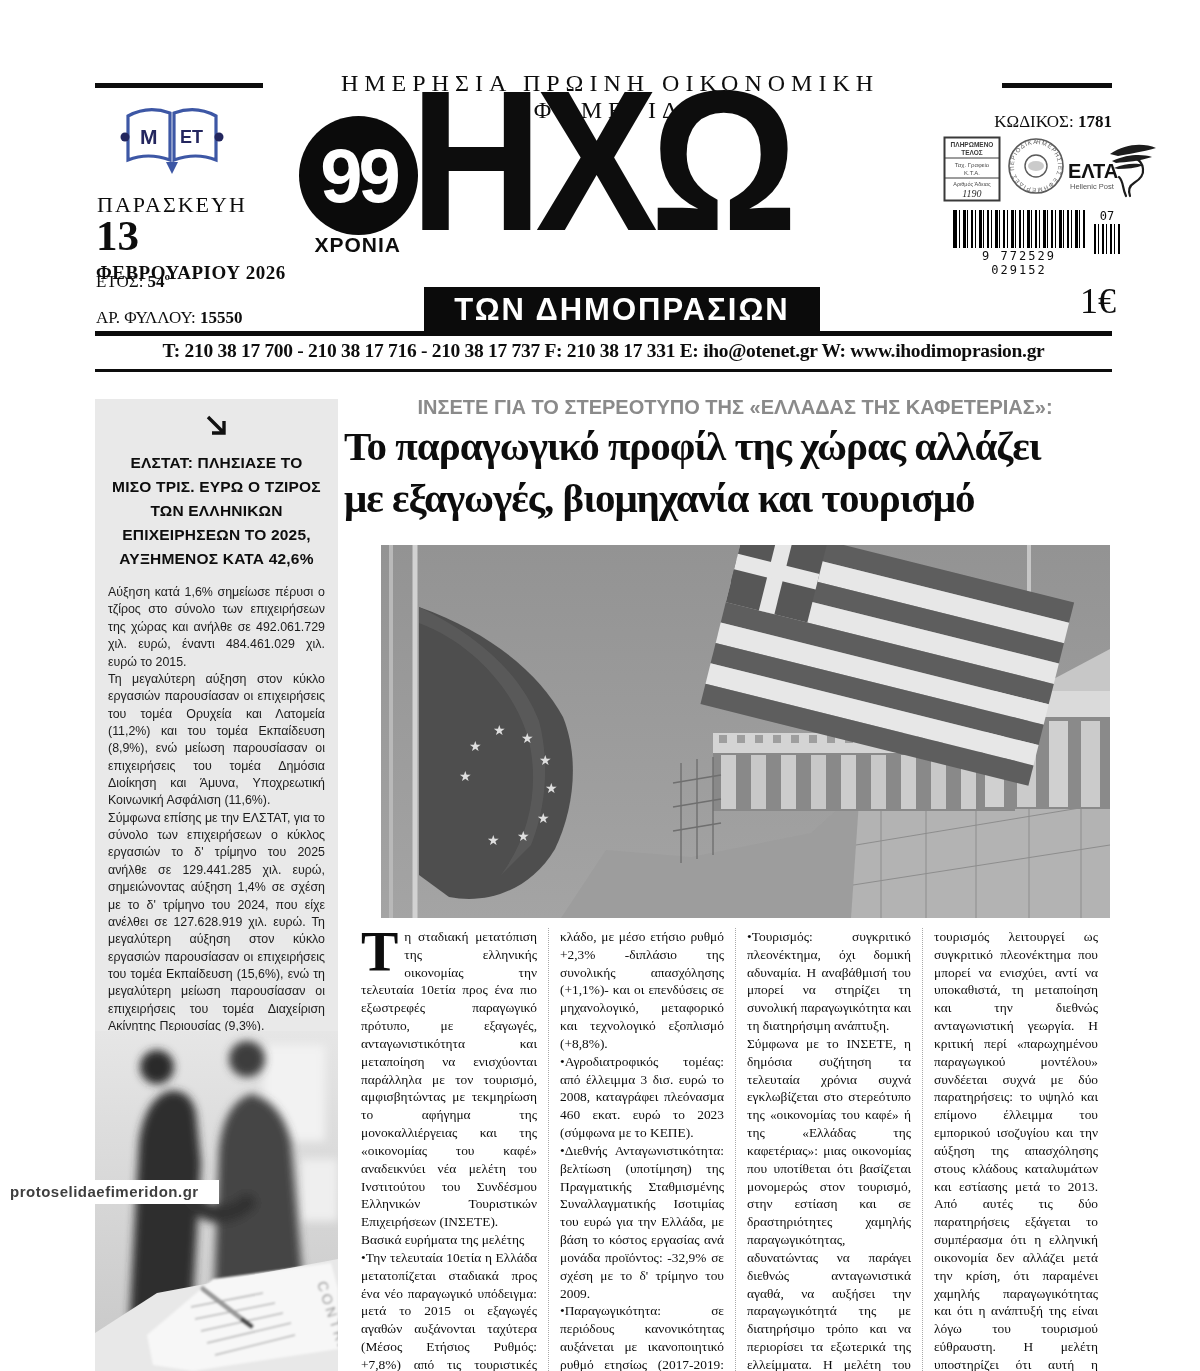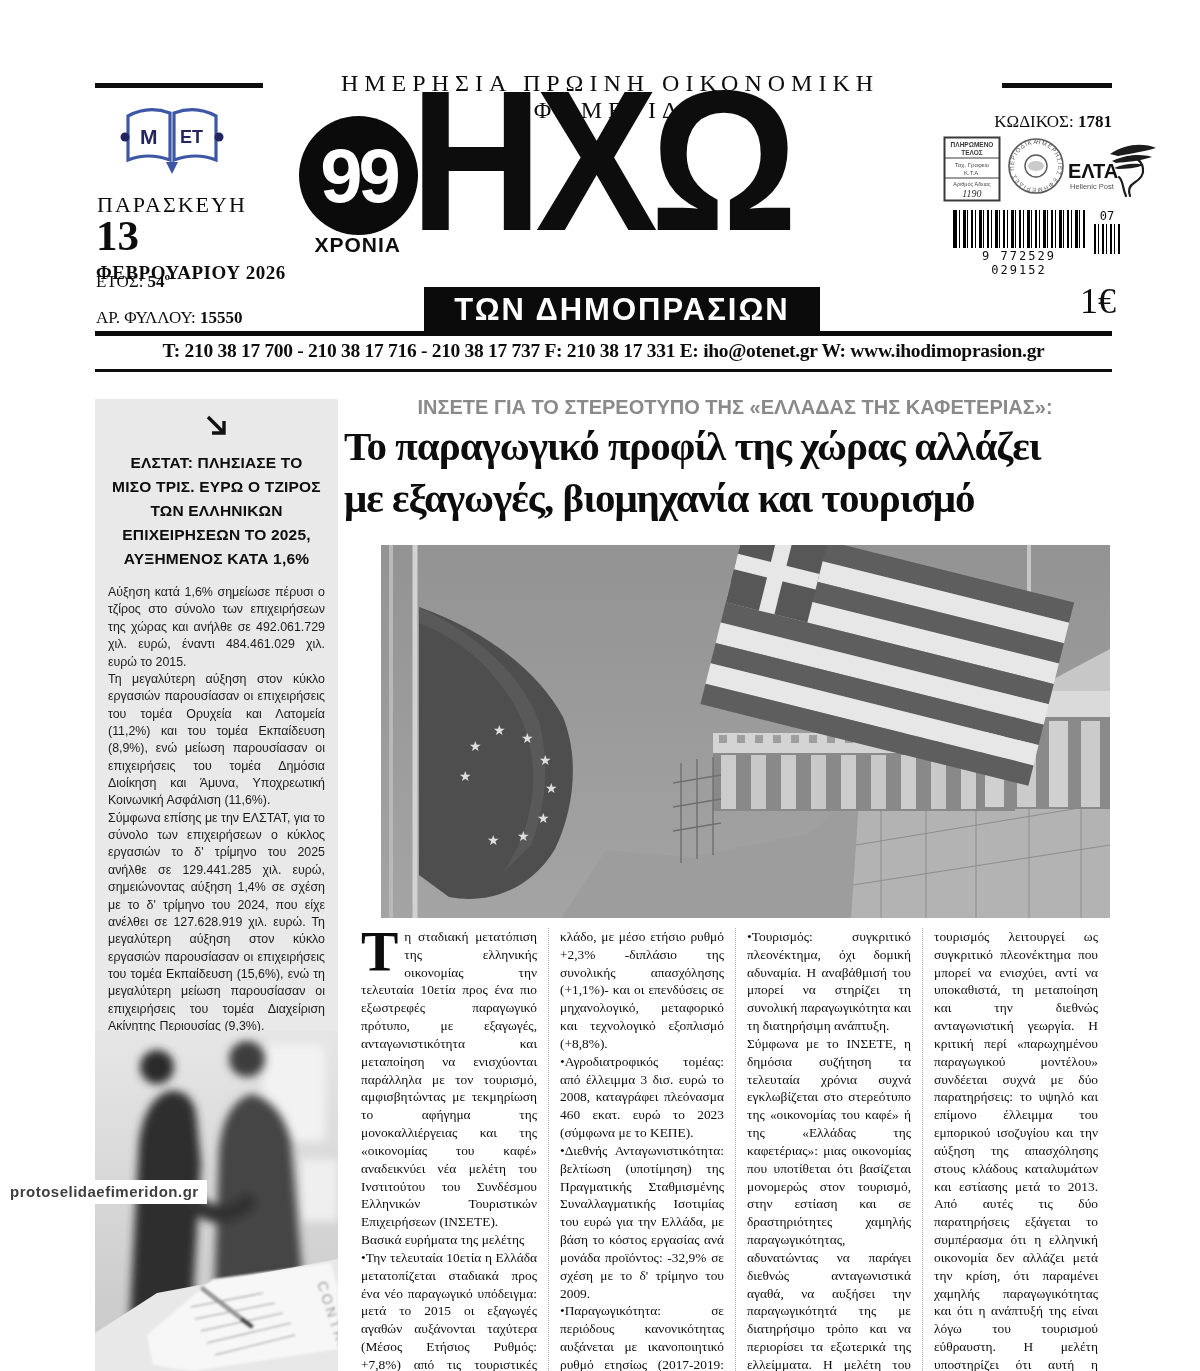--- a/index.html
+++ b/index.html
@@ -63,21 +63,21 @@
   .sidebar-box{left:95px;top:399px;width:243px;height:632px;background:#e9e9e9;
       box-sizing:border-box;padding:10px 13px 0 13px;
       font-family:"Liberation Sans",sans-serif;}
   .sidebar-arrow{text-align:center;margin:2px 0 6px 0;}
   .sidebar-headline{text-align:center;font-weight:bold;font-size:15.5px;line-height:1.55;
       letter-spacing:0.2px;margin:0 2px 13px 2px;}
   .sidebar-body p{margin:0;font-size:12.4px;line-height:1.4;text-align:justify;color:#1c1c1c;}
   .sidebar-photo{left:95px;top:1031px;width:243px;height:340px;}
   .watermark{left:0;top:1180px;background:#ffffff;color:#3f3f3f;
       font-family:"Liberation Sans",sans-serif;font-weight:bold;font-size:15px;
-      letter-spacing:0.5px;padding:3px 8px 4px 10px;z-index:5;}
+      letter-spacing:0.5px;padding:3px 20px 4px 10px;z-index:5;}
 
   
   .kicker{left:360px;top:396px;width:750px;text-align:center;
       font-family:"Liberation Sans",sans-serif;font-weight:bold;font-size:20px;color:#8a8a8a;}
   .headline{left:344px;top:420px;width:754px;text-align:left;font-weight:bold;
       font-size:41px;line-height:1.27;letter-spacing:-1px;}
   .main-photo{left:381px;top:545px;width:729px;height:373px;}
   .columns{left:361px;top:928px;width:749px;display:flex;}
   .col{width:187px;box-sizing:border-box;padding-right:11px;}
   .col + .col{border-left:1px dotted #a8a8a8;padding-left:11px;}
@@ -188,21 +188,21 @@
   <div class="abs rule-thick"></div>
   <div class="abs contact">T: 210 38 17 700 - 210 38 17 716 - 210 38 17 737 F: 210 38 17 331 E: iho@otenet.gr W: www.ihodimoprasion.gr</div>
   <div class="abs rule-thin"></div>
 
   <div class="abs sidebar-box">
     <div class="sidebar-arrow">
       <svg width="30" height="30" viewBox="0 0 30 30">
         <path d="M6,6 L22,22 M22,10 L22,22 L10,22" fill="none" stroke="#111" stroke-width="3.4"></path>
       </svg>
     </div>
-    <div class="sidebar-headline">ΕΛΣΤΑΤ: ΠΛΗΣΙΑΣΕ ΤΟ ΜΙΣΟ ΤΡΙΣ. ΕΥΡΩ Ο ΤΖΙΡΟΣ ΤΩΝ ΕΛΛΗΝΙΚΩΝ ΕΠΙΧΕΙΡΗΣΕΩΝ ΤΟ 2025, ΑΥΞΗΜΕΝΟΣ ΚΑΤΑ 1,6%</div>
+    <div class="sidebar-headline">ΕΛΣΤΑΤ: ΠΛΗΣΙΑΣΕ ΤΟ ΜΙΣΟ ΤΡΙΣ. ΕΥΡΩ Ο ΤΖΙΡΟΣ ΤΩΝ ΕΛΛΗΝΙΚΩΝ ΕΠΙΧΕΙΡΗΣΕΩΝ ΤΟ 2025, ΑΥΞΗΜΕΝΟΣ ΚΑΤΑ 42,6%</div>
     <div class="sidebar-body">
         <p>Αύξηση κατά 1,6% σημείωσε πέρυσι ο τζίρος στο σύνολο των επιχειρήσεων της χώρας και ανήλθε σε 492.061.729 χιλ. ευρώ, έναντι 484.461.029 χιλ. ευρώ το 2015.</p>
         <p>Τη μεγαλύτερη αύξηση στον κύκλο εργασιών παρουσίασαν οι επιχειρήσεις του τομέα Ορυχεία και Λατομεία (11,2%) και του τομέα Εκπαίδευση (8,9%), ενώ μείωση παρουσίασαν οι επιχειρήσεις του τομέα Δημόσια Διοίκηση και Άμυνα, Υποχρεωτική Κοινωνική Ασφάλιση (11,6%).</p>
         <p>Σύμφωνα επίσης με την ΕΛΣΤΑΤ, για το σύνολο των επιχειρήσεων ο κύκλος εργασιών το δ' τρίμηνο του 2025 ανήλθε σε 129.441.285 χιλ. ευρώ, σημειώνοντας αύξηση 1,4% σε σχέση με το δ' τρίμηνο του 2024, που είχε ανέλθει σε 127.628.919 χιλ. ευρώ. Τη μεγαλύτερη αύξηση στον κύκλο εργασιών παρουσίασαν οι επιχειρήσεις του τομέα Εκπαίδευση (15,6%), ενώ τη μεγαλύτερη μείωση παρουσίασαν οι επιχειρήσεις του τομέα Διαχείριση Ακίνητης Περιουσίας (9,3%).</p>
         <p>Παράλληλα, για το σύνολο των επιχειρήσεων με υποχρέωση τήρησης διπλογραφικών βιβλίων και για τις οποίες υπάρχουν διαθέσιμα στοιχεία σε μηνιαία βάση, ο κύκλος εργασιών τον Δεκέμβριο 2025 ανήλθε σε 39.371.529 χιλ. ευρώ, σημειώνοντας αύξηση 4,6% σε σχέση με τον Δεκέμβριο 2024, που είχε ανέλθει 37.642.968 χιλ. ευρώ. Τη μεγαλύτερη αύξηση παρουσίασαν οι επιχειρήσεις του τομέα Ορυχεία και Λατομεία (16,8%), ενώ τη μεγαλύτερη μείωση παρουσίασαν οι επιχειρήσεις του τομέα Δημόσια Διοίκηση και Άμυνα, Υποχρεωτική Κοινωνική Ασφάλιση (10,6%).</p>
       </div>
   </div>
 
   <div class="abs sidebar-photo">
     <svg width="243" height="340" viewBox="0 0 243 340">

